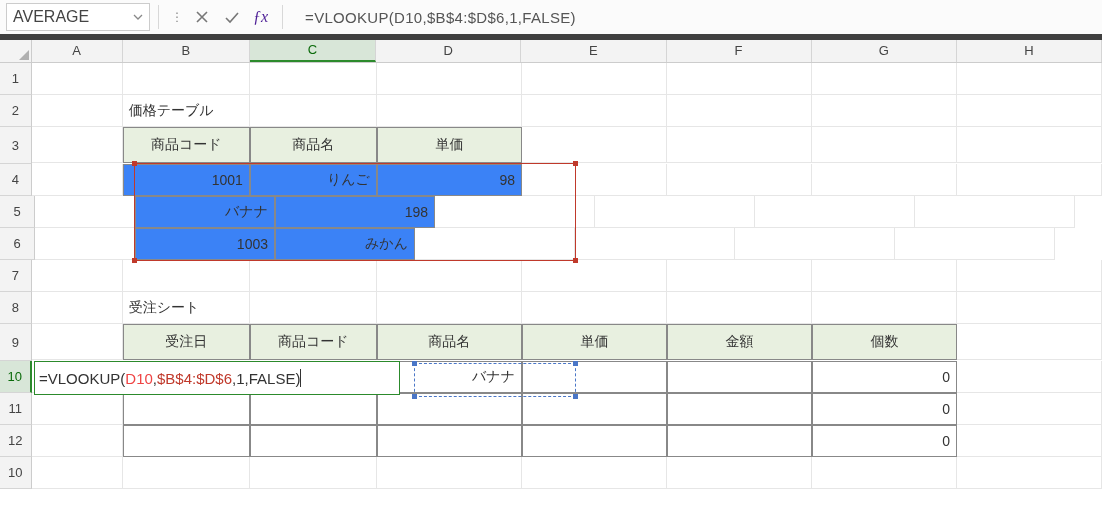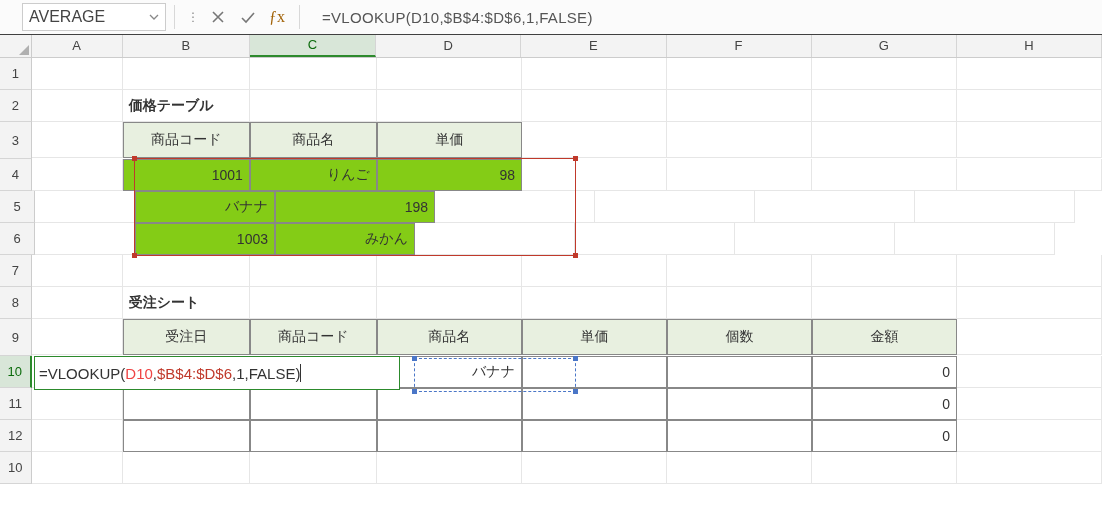--- a/index.html
+++ b/index.html
@@ -1,44 +1,44 @@
 <!DOCTYPE html>
 <html><head>
 <meta charset="utf-8">
 <style>
 html,body{margin:0;padding:0;font-family:"Meiryo","Yu Gothic",Arial,sans-serif;font-size:14px;color:#333;background:#fff;width:1102px;height:526px;overflow:hidden}
 
-.formula-bar{display:flex;align-items:center;height:34px;border-bottom:1px solid #404040;background:#fbfbfb;padding-left:22px}
+.formula-bar{display:flex;align-items:center;height:34px;border-bottom:6px solid #404040;background:#fbfbfb;padding-left:6px}
 .name-box{display:flex;align-items:center;width:130px;height:26px;background:#fff;border:1px solid #ccc;padding:0 6px}
 .name-box-text{flex:1;color:#444;font-size:16px}
 .nb-dd{color:#777}
 .sep-v{width:1px;height:24px;background:#d8d8d8;margin:0 8px}
 .fb-btn{width:22px;height:22px;display:flex;align-items:center;justify-content:center;color:#666;margin:0 4px}
-.fx{font-family:serif;font-size:16px;color:#a16207;margin:16px 6px}
+.fx{font-style:italic;font-family:serif;font-size:16px;color:#4c1d95;margin:16px 6px}
 .formula-text{font-size:15px;color:#555;letter-spacing:.3px;padding-left:14px}
 
 .col-headers{display:flex;height:22px;background:#f3f3f3;border-bottom:1px solid #ccc}
 .corner{width:34px;border-right:1px solid #ccc;position:relative;background:#f3f3f3}
 .corner::after{content:"";position:absolute;right:2px;bottom:2px;width:0;height:0;border-left:10px solid transparent;border-bottom:10px solid #b0b0b0}
 .col-h{border-right:1px solid #d5d5d5;text-align:center;font-size:13px;color:#444;line-height:22px}
 .col-h.active{background:#d8e6d8;color:#0b6b0b;border-bottom:2px solid #2c8a2c;box-sizing:border-box;line-height:20px}
 
 .cA{width:100px}.cB,.cC{width:140px}.cD,.cE,.cF,.cG,.cH{width:160px}
 
 .grid-row{display:flex}
 .row-h{width:34px;background:#f3f3f3;border-right:1px solid #ccc;border-bottom:1px solid #d5d5d5;text-align:center;font-size:13px;color:#444;display:flex;align-items:center;justify-content:center}
 .row-h.active{background:#d8e6d8;color:#0b6b0b;border-right:2px solid #2c8a2c;width:33px}
 .cell{border-right:1px solid #e6e6e6;border-bottom:1px solid #e6e6e6;height:32px;box-sizing:border-box;padding:0 6px;display:flex;align-items:center;position:relative;background:#fff}
 .cell.tall{height:36px}
 .txt-r{justify-content:flex-end}
-.bold{font-weight:bold}
+.bold{font-weight:normal}
 
 .hd-g{background:#e8f0e0;border:1px solid #888!important;justify-content:center}
 
-.pk{background:#84cc16}
+.pk{background:#3b82f6}
 .bd{border:1px solid #888!important}
 
 .edit-cell{position:absolute;left:34px;top:0;height:32px;display:flex;align-items:center;background:#fff;border:1px solid #2c8a2c;padding:0 4px;font-size:15px;z-index:5;white-space:nowrap}
 .edit-cell .eq{color:#333}
 .cRef{color:#ef4444}
 .cRng{color:#c0392b}
 .cArg{color:#333}
 .caret{display:inline-block;width:1px;height:18px;background:#333;vertical-align:middle;animation:bl 1s step-end infinite}
 @keyframes bl{50%{opacity:0}}
 
@@ -186,22 +186,22 @@
       <div class="cell cH"></div>
 </div>
 
 <div class="grid-row">
   <div class="row-h" style="height:36px">9</div>
   <div class="cell cA tall"></div>
   <div class="cell cB tall hd-g">受注日</div>
   <div class="cell cC tall hd-g">商品コード</div>
   <div class="cell cD tall hd-g">商品名</div>
   <div class="cell cE tall hd-g">単価</div>
+  <div class="cell cG tall hd-g">金額</div>
   <div class="cell cF tall hd-g">個数</div>
-  <div class="cell cG tall hd-g">金額</div>
   <div class="cell cH tall"></div>
 </div>
 
 <div class="grid-row" style="position:relative">
   <div class="row-h active">10</div>
   <div class="cell cA"></div>
   <div class="cell cB bd"></div>
   <div class="cell cC bd"></div>
   <div class="cell cD bd txt-r">バナナ</div>
   <div class="cell cE bd"></div>

